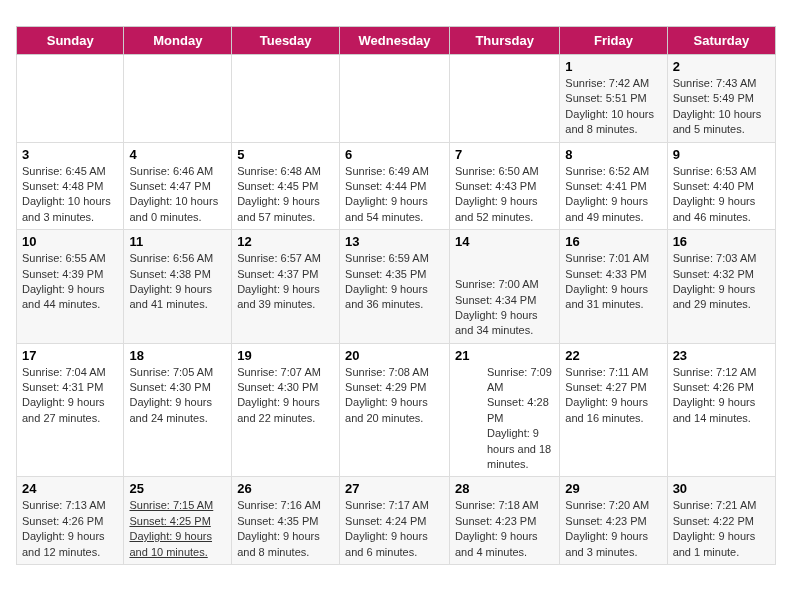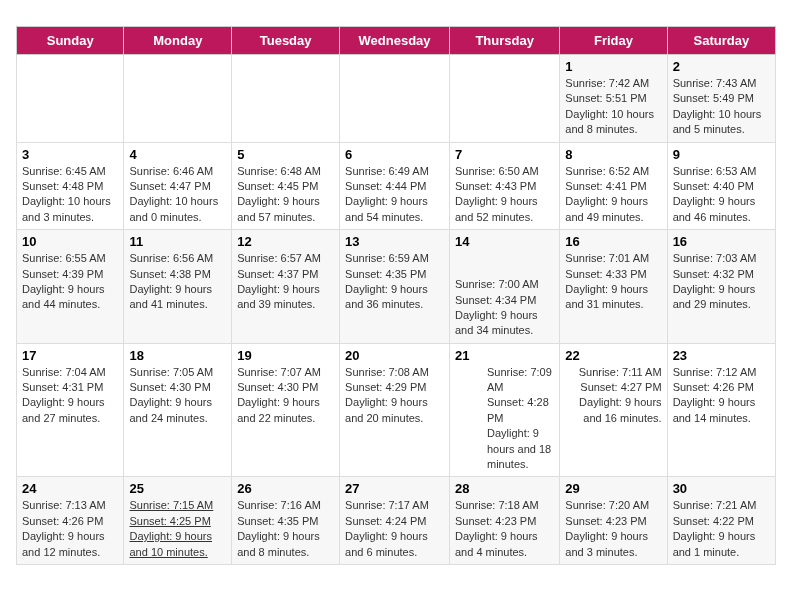--- a/index.html
+++ b/index.html
@@ -228,21 +228,21 @@
 Daylight: 9 hours and 20 minutes.</div>
         </td>
         <td>
           <span class="day-number">21</span>
           <div class="day-info" style="white-space: pre-line; margin-left: 32px;">Sunrise: 7:09 AM
 Sunset: 4:28 PM
 Daylight: 9 hours and 18 minutes.</div>
         </td>
         <td>
           <span class="day-number">22</span>
-          <div class="day-info" style="white-space: pre-line; text-align: right;">Sunrise: 7:11 AM
+          <div class="day-info" style="white-space: pre-line;">Sunrise: 7:11 AM
 Sunset: 4:27 PM
 Daylight: 9 hours and 16 minutes.</div>
         </td>
         <td>
           <span class="day-number">23</span>
           <div class="day-info" style="white-space: pre-line;">Sunrise: 7:12 AM
 Sunset: 4:26 PM
 Daylight: 9 hours and 14 minutes.</div>
         </td>
       </tr>

